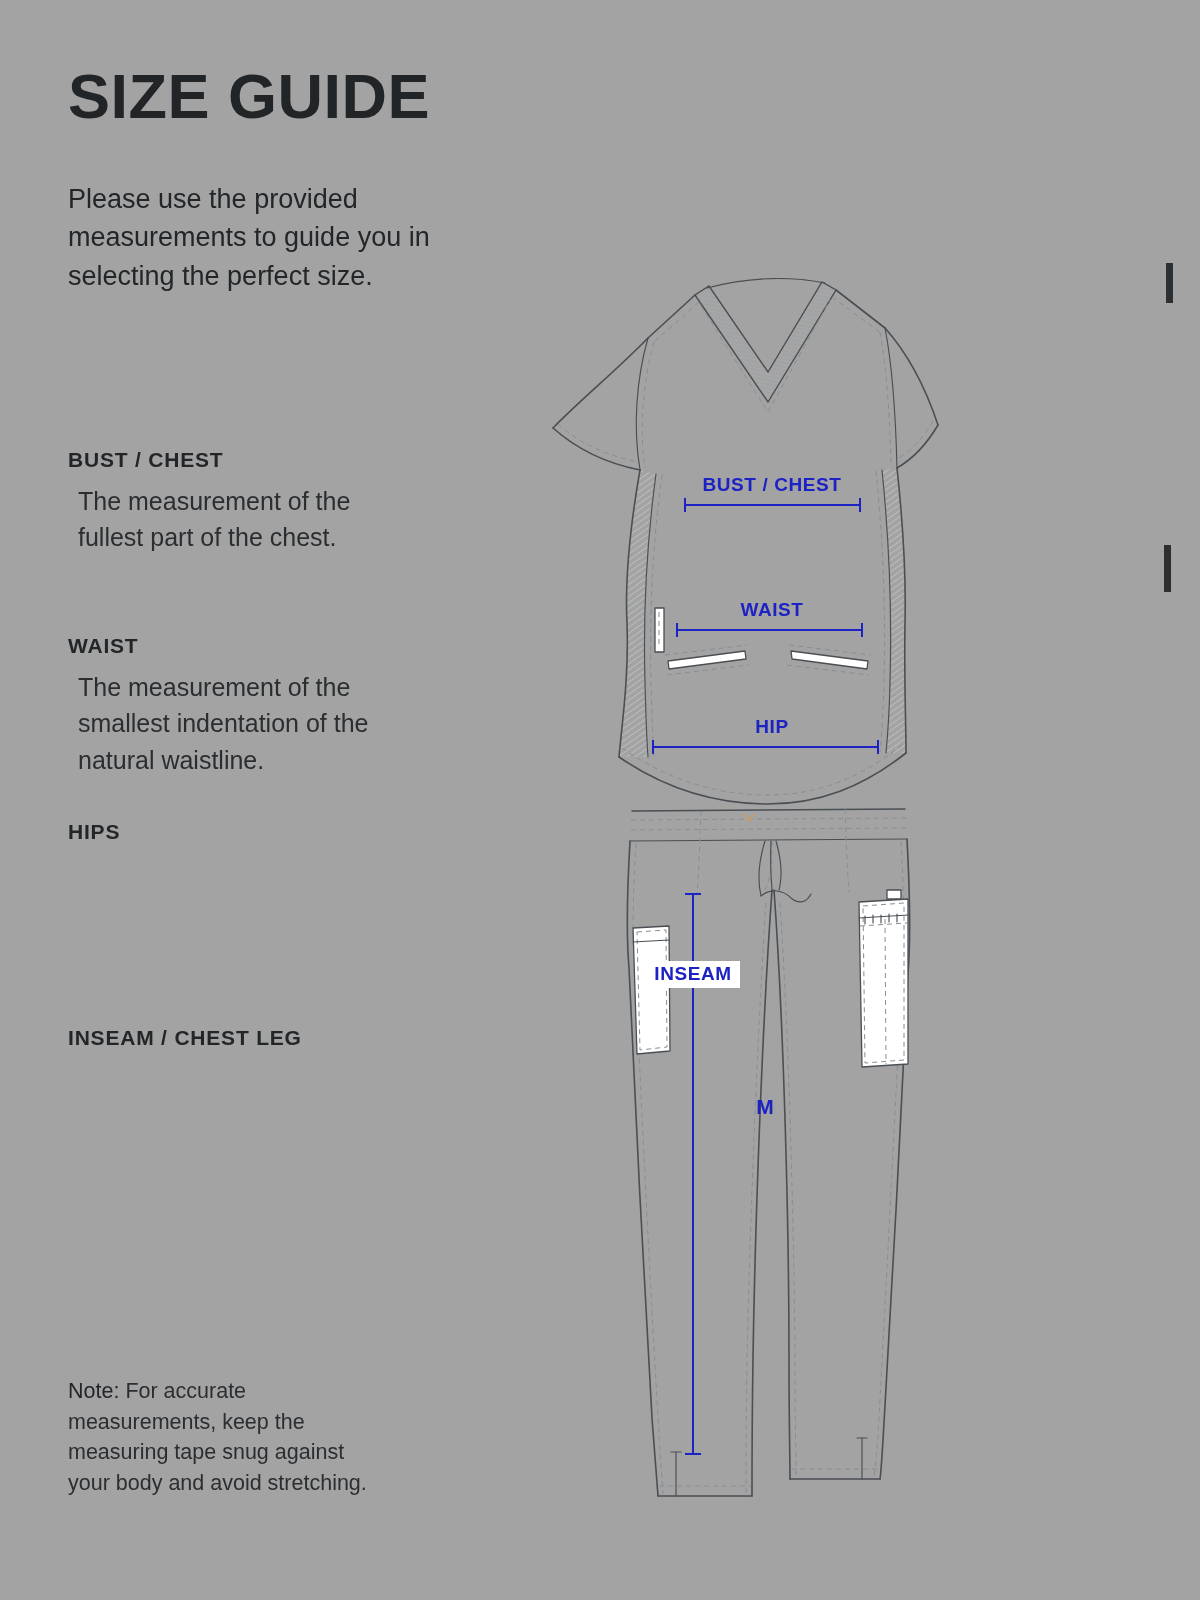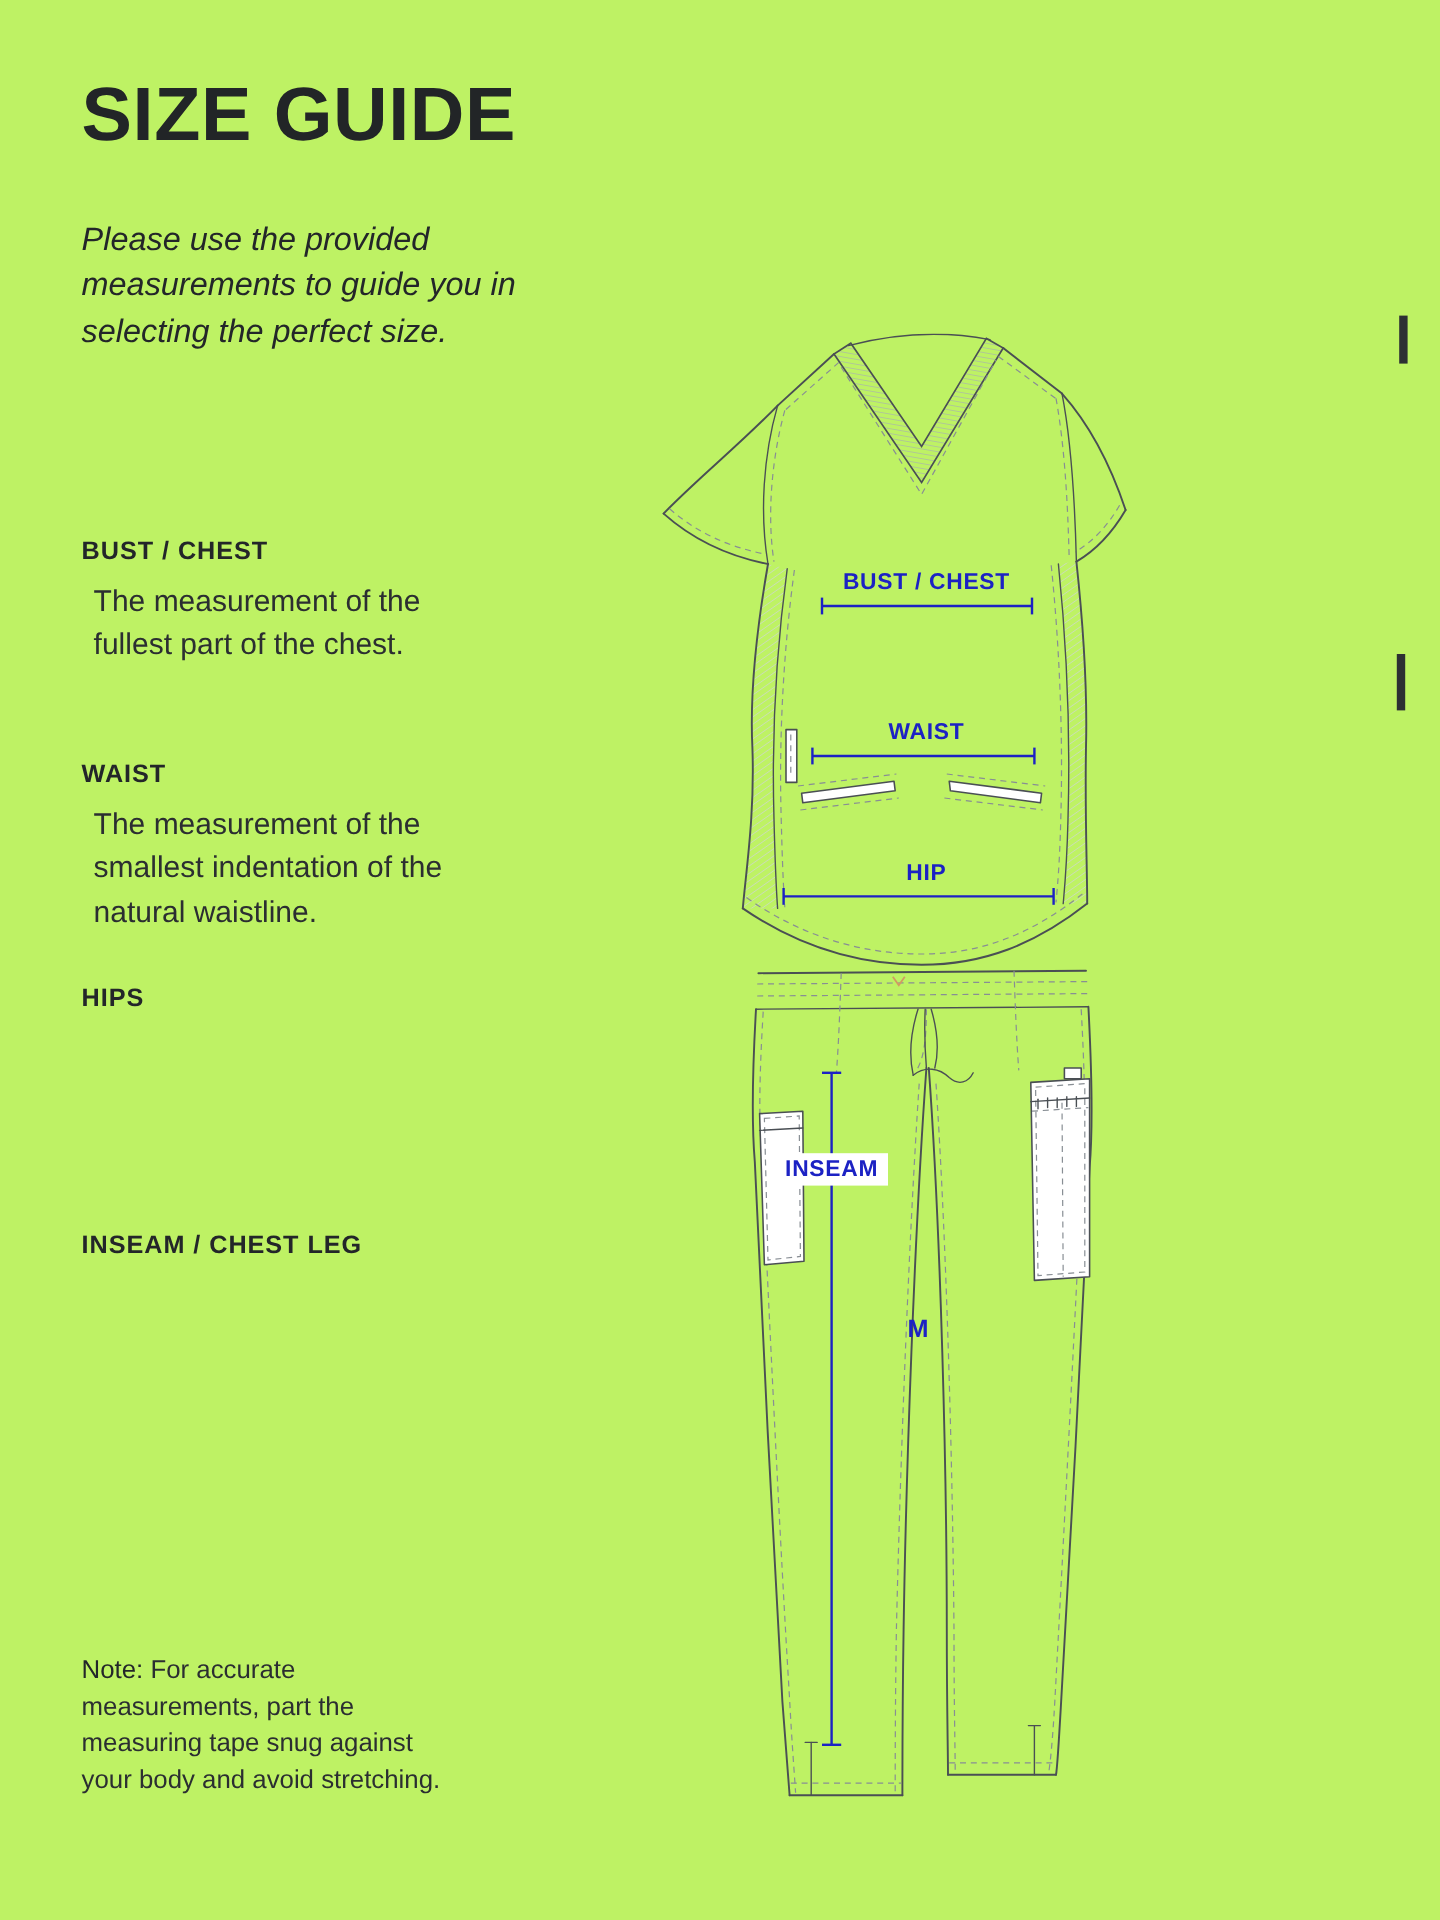--- a/index.html
+++ b/index.html
@@ -3,31 +3,31 @@
 <meta charset="utf-8">
 <style>
   :root{
     --blue:#1c22c4;
     --ink:#4a4f54;
     --stitch:#888e94;
     --text:#232629;
   }
   html,body{margin:0;padding:0;background:#fff;}
   .page{
-    position:relative;width:1200px;height:1600px;background:#bef264;
+    position:relative;width:1200px;height:1600px;background:#a3a3a3;
     font-family:"Liberation Sans","DejaVu Sans",sans-serif;color:var(--text);
     overflow:hidden;
   }
   h1.title{
     position:absolute;left:68px;top:60px;margin:0;
     font-size:63px;font-weight:700;letter-spacing:.5px;color:#222527;
   }
   p.intro{
     position:absolute;left:68px;top:180px;margin:0;width:460px;
-    font-size:27px;line-height:1.42;white-space:pre-line;color:#232629;font-style:italic;
+    font-size:27px;line-height:1.42;white-space:pre-line;color:#232629;
   }
   .def{position:absolute;left:68px;}
   .def h2{
     margin:0 0 11px 0;font-size:21px;font-weight:700;letter-spacing:.8px;color:#232629;
   }
   .def p{
     margin:10px;font-size:25px;line-height:1.45;white-space:pre-line;color:#2b2e31;
   }
   .note{position:absolute;left:68px;top:1376px;}
   .note p{
@@ -74,21 +74,21 @@
   <div class="def" style="top:820px">
     <h2>HIPS</h2>
   </div>
 
   <div class="def" style="top:1026px">
     <h2>INSEAM / CHEST LEG</h2>
   </div>
 
   <div class="note">
     <p><strong>Note:</strong> <span>For accurate
-measurements, part the
+measurements, keep the
 measuring tape snug against
 your body and avoid stretching.</span></p>
   </div>
 
   <svg class="diagram" width="480" height="1250" viewBox="0 0 480 1250" aria-hidden="true">
     <defs>
       <pattern id="rib" width="4" height="4" patternUnits="userSpaceOnUse" patternTransform="rotate(100)">
         <line x1="0" y1="0" x2="0" y2="4" stroke="#a7adb3" stroke-width="1"></line>
       </pattern>
       <pattern id="mesh" width="5" height="5" patternUnits="userSpaceOnUse" patternTransform="rotate(55)">

